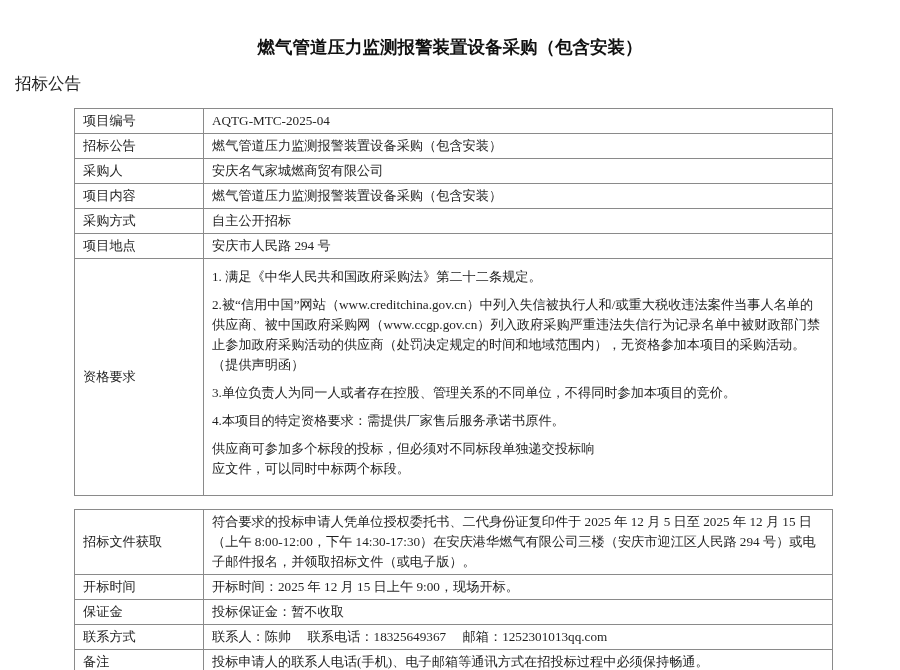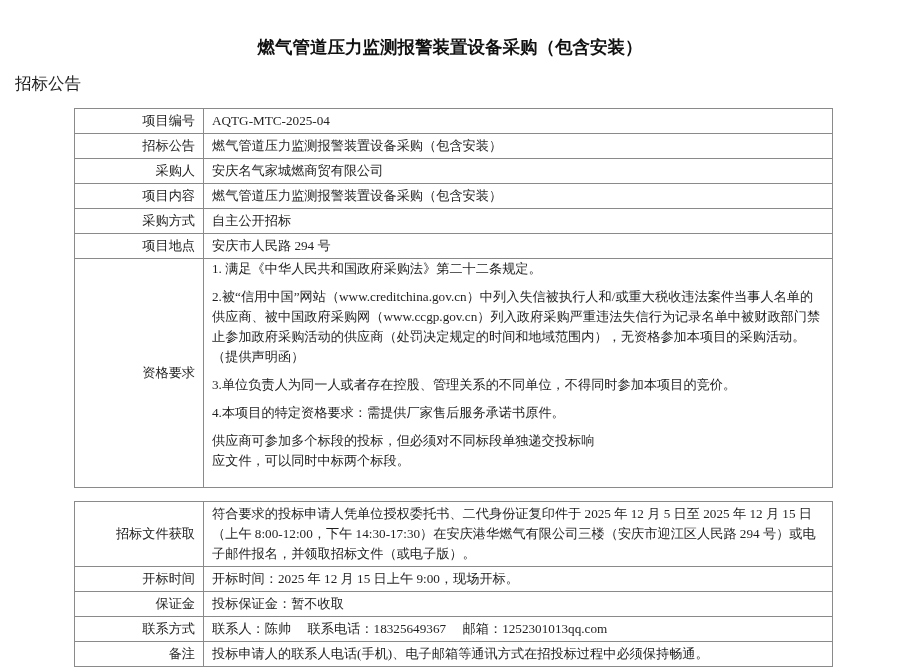--- a/index.html
+++ b/index.html
@@ -49,27 +49,26 @@
     border: 1px solid #8a8a8a;
     font-size: 13.2px;
     line-height: 20px;
     padding: 2px 8px;
     height: 18px;
     vertical-align: middle;
     word-break: break-all;
   }
   td.lbl {
     width: 112px;
-    text-align: right;
   }
   td.val {
     width: 612px;
   }
   td.qual {
-    padding-top: 0;
+    padding-top: 8px;
     padding-bottom: 4px;
     vertical-align: middle;
   }
   .qual p {
     margin: 0 0 8px 0;
     line-height: 20px;
     white-space: pre-line;
   }
   .qual p.tight {
     line-height: 20px;

